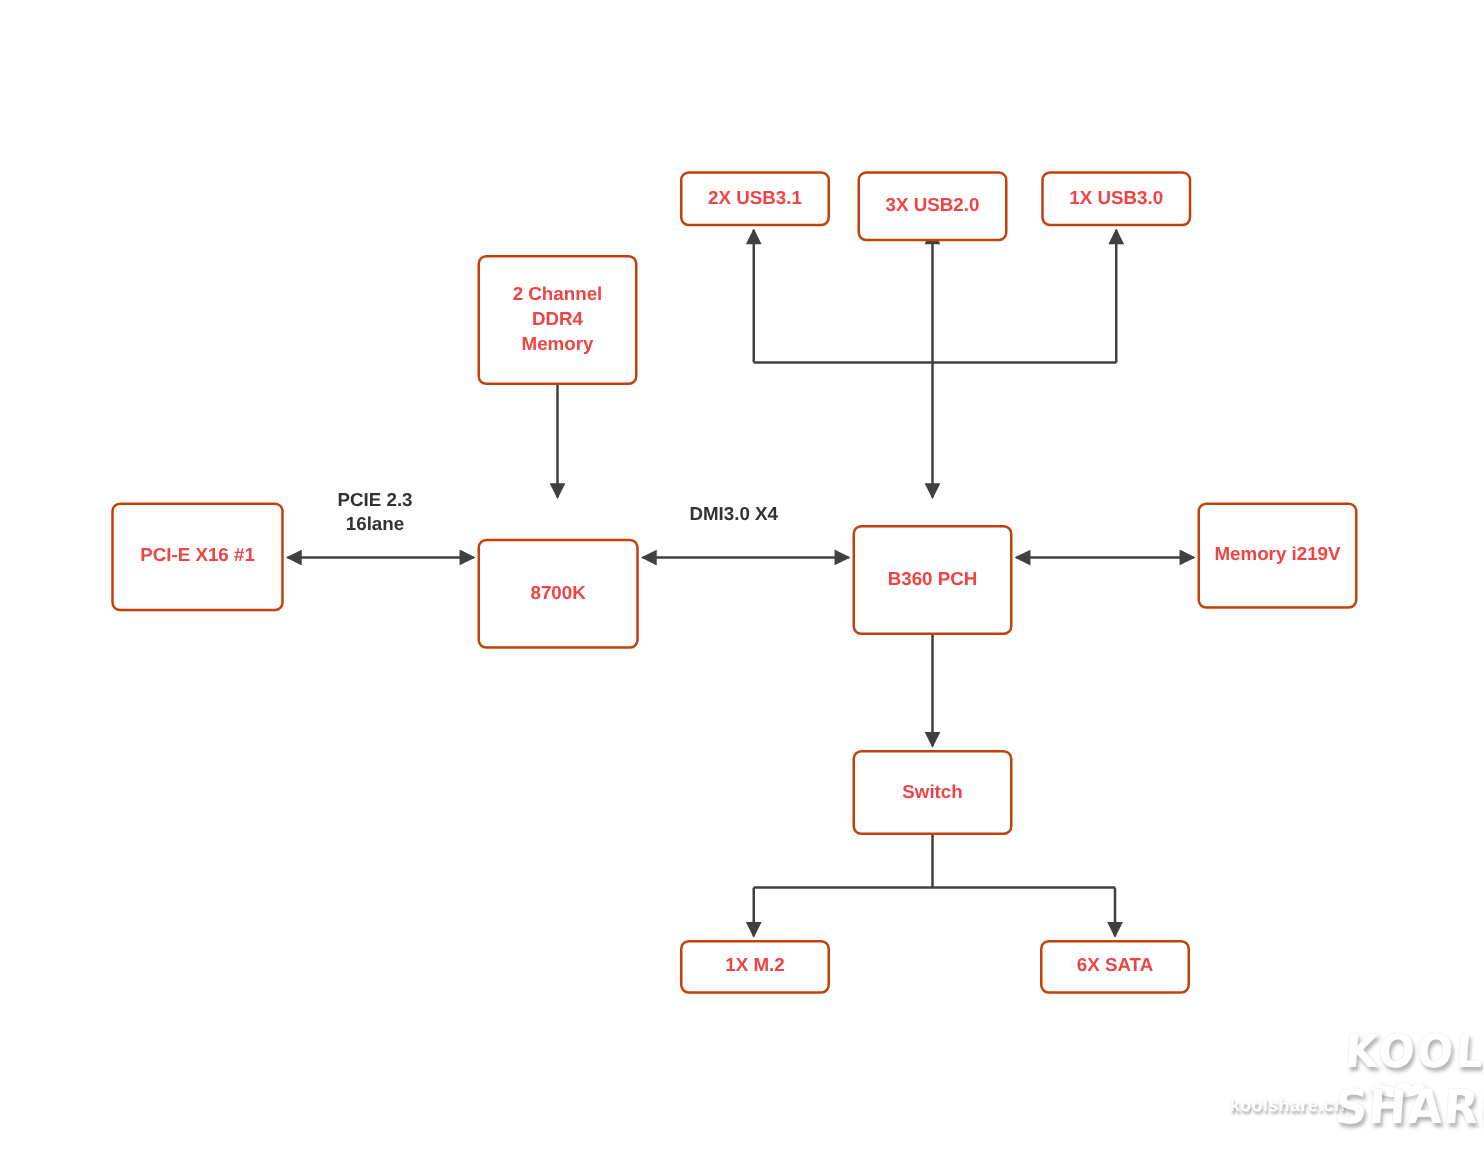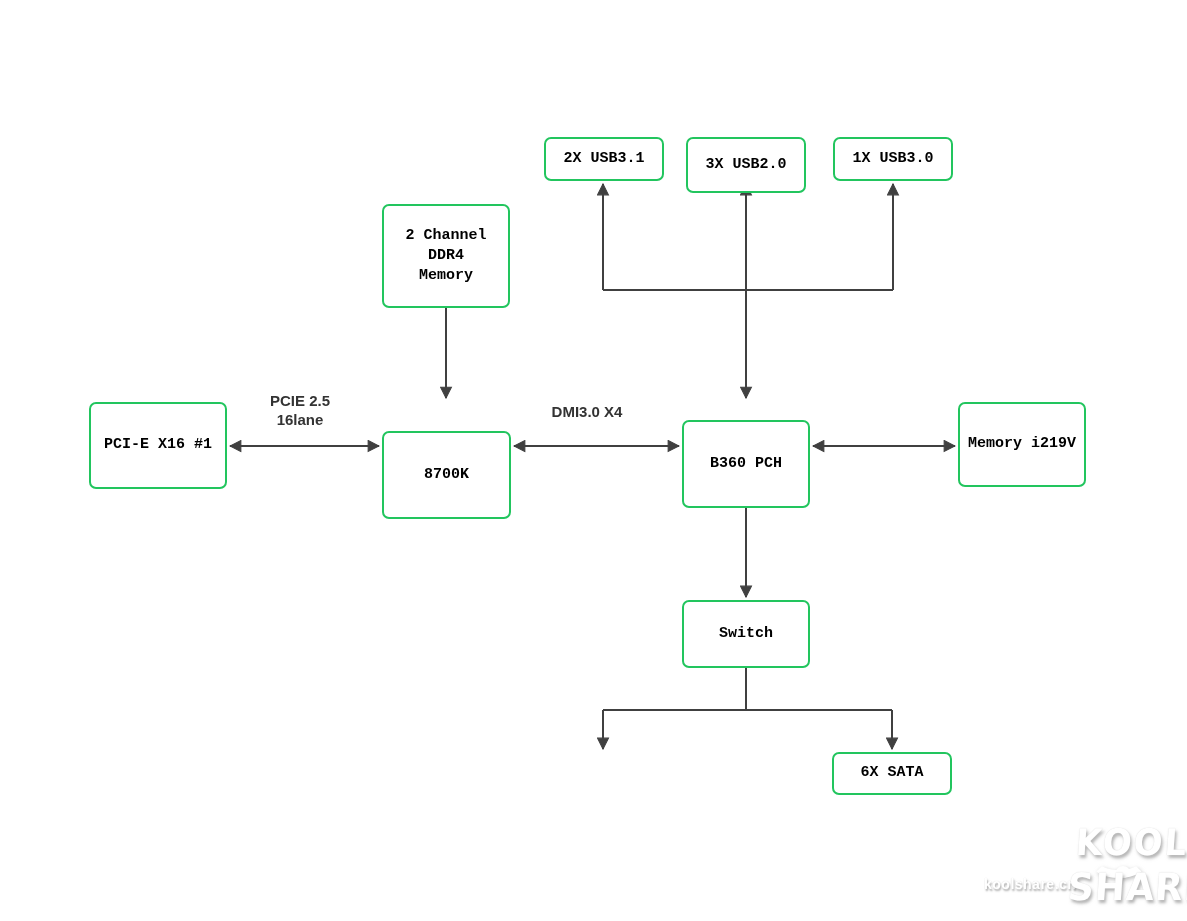--- a/index.html
+++ b/index.html
@@ -17,33 +17,32 @@
   }
   #wires {
     position: absolute;
     left: 0; top: 0;
     width: 1187px;
     height: 921px;
   }
   .node {
     position: absolute;
     box-sizing: border-box;
-    border: 2px solid #22c55e;
+    border: 2px solid #c2410c;
     border-radius: 7px;
     background: #ffffff;
     display: flex;
     align-items: center;
     justify-content: center;
     text-align: center;
     font-weight: bold;
     font-size: 15px;
     line-height: 1.35;
-    color: #000000;
+    color: #ef4444;
     white-space: pre-line;
-    font-family: Liberation Mono, monospace;
   }
   .edge-label {
     position: absolute;
     font-weight: bold;
     font-size: 15px;
     line-height: 1.25;
     color: #333333;
     text-align: center;
     white-space: pre-line;
   }
@@ -160,23 +159,24 @@
   <div class="node" id="n-usb20">3X USB2.0</div>
   <div class="node" id="n-usb30">1X USB3.0</div>
   <div class="node" id="n-memory">2 Channel
 DDR4
 Memory</div>
   <div class="node" id="n-pciex16">PCI-E X16 #1</div>
   <div class="node" id="n-cpu">8700K</div>
   <div class="node" id="n-pch">B360 PCH</div>
   <div class="node" id="n-nic">Memory i219V</div>
   <div class="node" id="n-switch">Switch</div>
+  <div class="node" id="n-m2">1X M.2</div>
   <div class="node" id="n-sata">6X SATA</div>
 
-  <div class="edge-label" id="lbl-pcie">PCIE 2.5
+  <div class="edge-label" id="lbl-pcie">PCIE 2.3
 16lane</div>
   <div class="edge-label" id="lbl-dmi">DMI3.0 X4</div>
 
   <div id="watermark">
     <span class="wm-site">koolshare.cn</span>
     <span class="wm-kool">KOOL</span>
     <span class="wm-smile"></span>
     <span class="wm-share">SHARE</span>
   </div>
 

